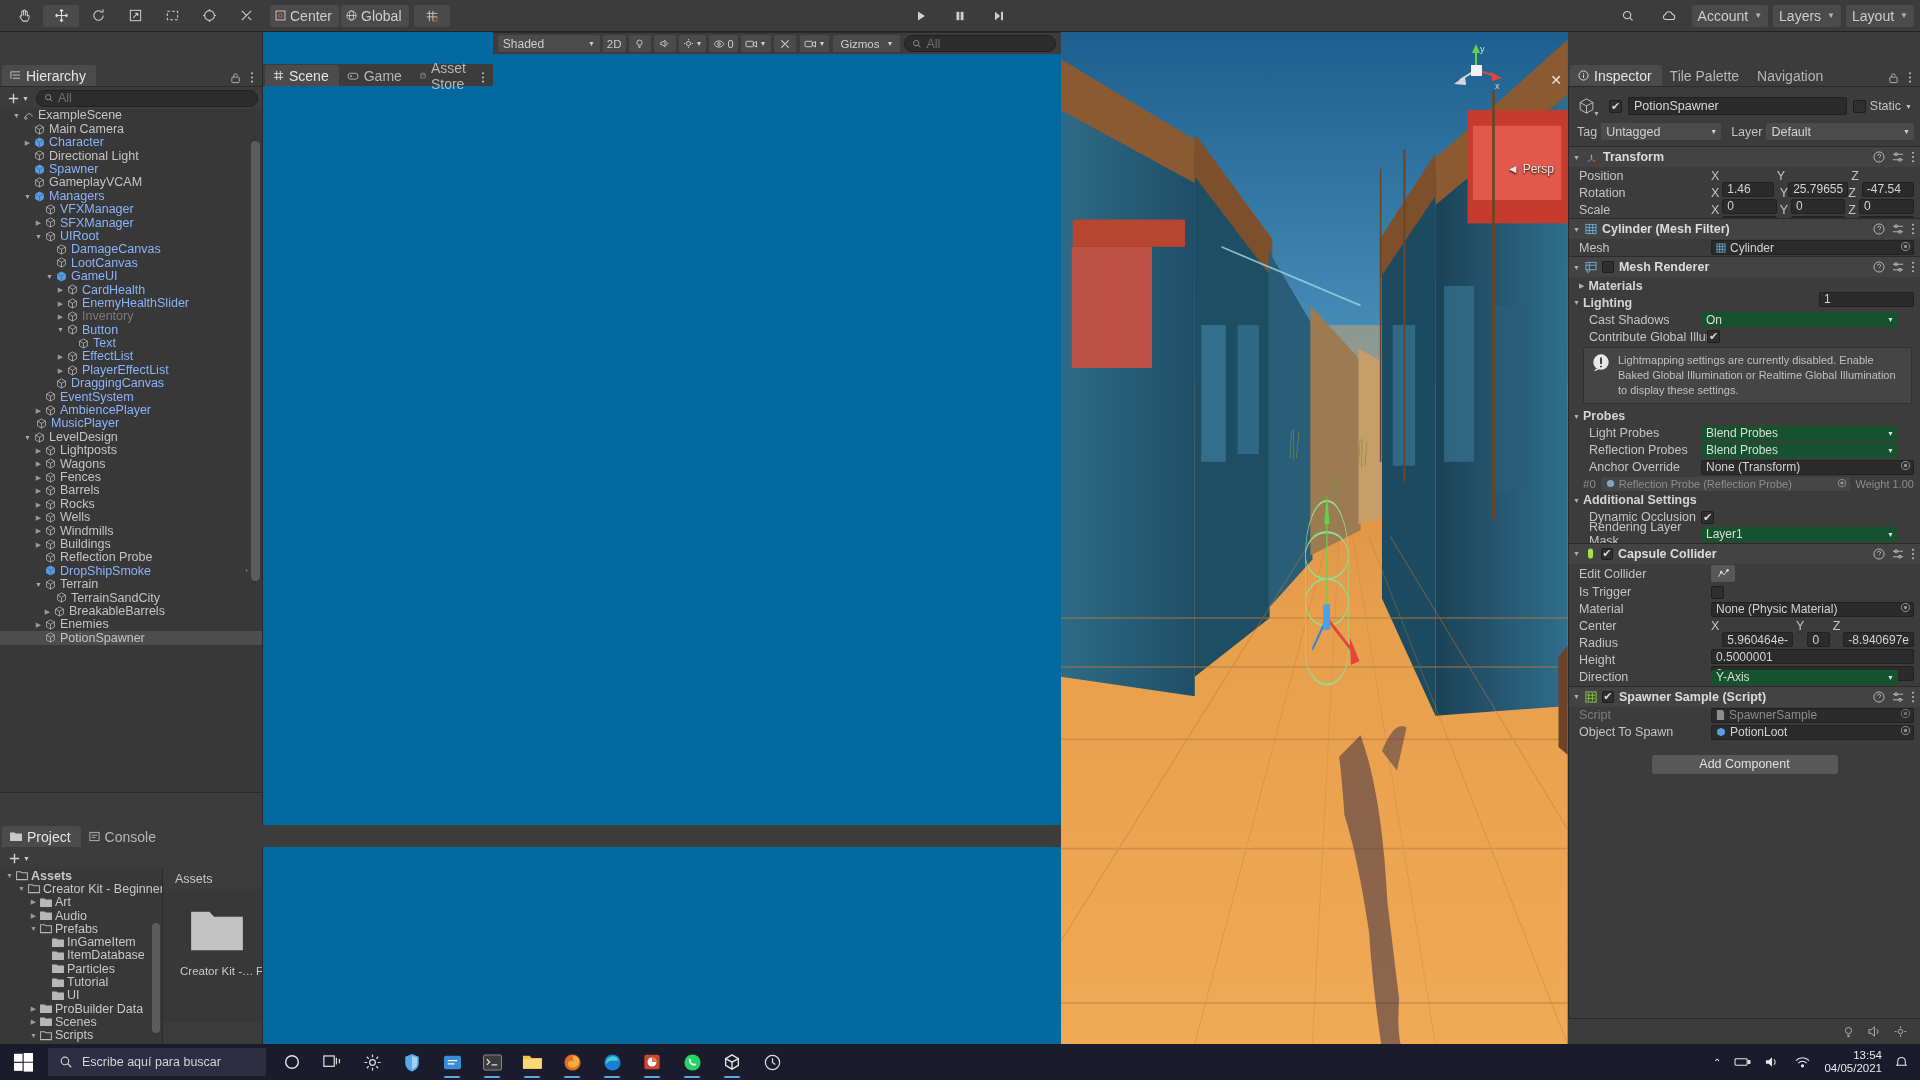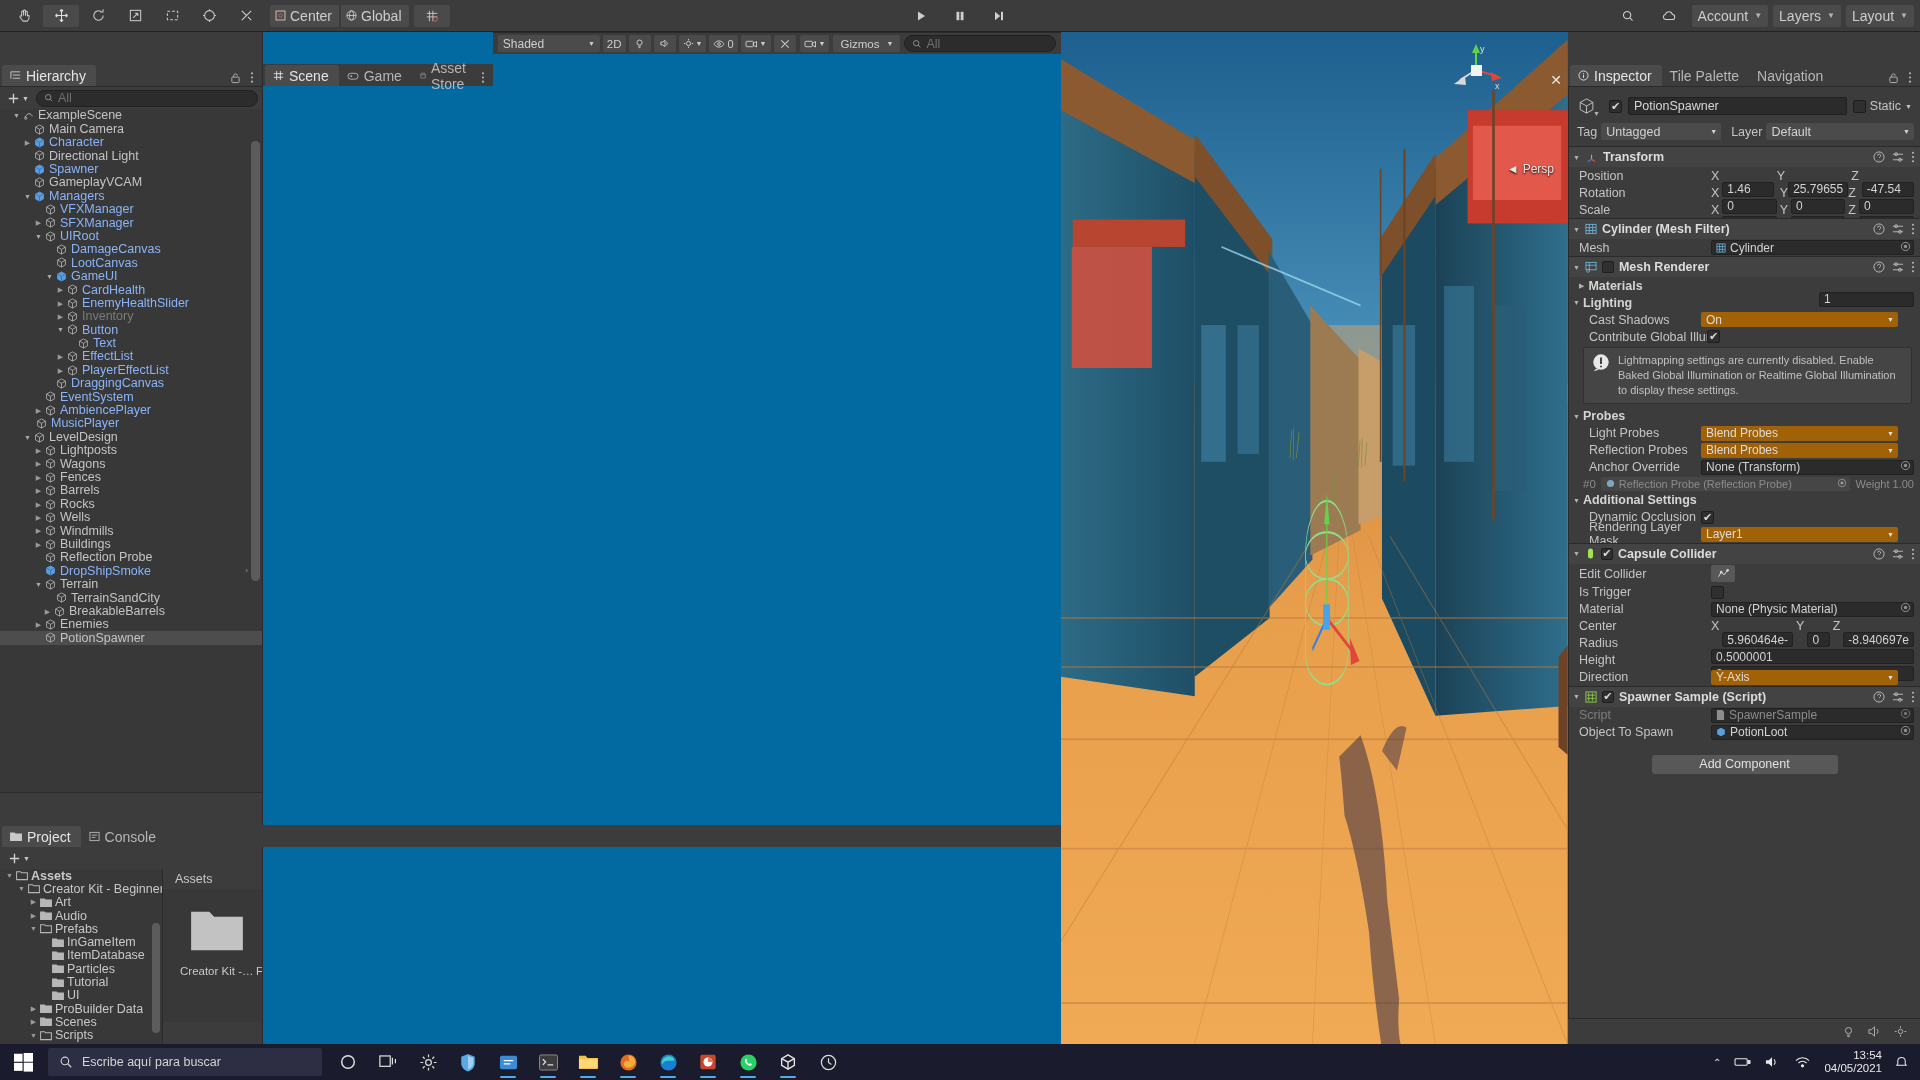--- a/index.html
+++ b/index.html
@@ -119,41 +119,41 @@
   .vecax { display:flex; align-items:center; gap:3px; flex:1; }
   .vecax span { color:#c4c4c4; font-size:12.5px; }
   .inp { flex:1; height:15px; background:#2b2b2b; border:1px solid #212121; border-radius:2px;
      display:flex; align-items:center; padding:0 4px; font-size:12px; color:#d2d2d2; overflow:hidden;
      white-space:nowrap;margin-top:27px; }
   .inpwide { flex:1; margin-right:6px; }
   .objfield { flex:1; height:15px; background:#2b2b2b; border:1px solid #212121; border-radius:2px;
      display:flex; align-items:center; padding:0 2px 0 4px; gap:4px; font-size:12px; color:#d2d2d2;
      margin-right:6px;}
   .objfield .circ { margin-left:auto; }
-  .dd { flex:1; height:15px; background:#a16207; border-radius:2px; display:flex; align-items:center;
+  .dd { flex:1; height:15px; background:#14532d; border-radius:2px; display:flex; align-items:center;
      padding:0 4px 0 5px; font-size:12px; color:#dcdcdc; margin-right:22px; justify-content:space-between;}
   .foldrow { height:17px; display:flex; align-items:center; gap:3px; padding-left:4px; font-size:12.5px;
      font-weight:bold; color:#d4d4d4; }
   .helpbox { margin:2px 8px 4px 14px; background:#454545; border:1px solid #313131; border-radius:2px;
      display:flex; gap:7px; padding:5px 7px; font-size:11px; color:#c0c0c0; line-height:1.35; }
   .matrow { height:16px; display:flex; align-items:center; padding-left:14px; font-size:11.5px;
      color:#8c8c8c; gap:5px;}
   .addcomp { margin:14px auto 0; width:186px; height:19px; background:#585858; border-radius:3px;
      display:flex; align-items:center; justify-content:center; font-size:12.5px; color:#e0e0e0; }
   .matpreview { display:flex; align-items:center; gap:8px; padding:4px 6px 2px 8px; }
   .matsphere { width:34px; height:34px; border-radius:50%;
      background:radial-gradient(circle at 33% 30%, #f2f2f2, #9a9a9a 45%, #4a4a4a 100%); }
   .inspfoot { height:26px; border-top:1px solid #2a2a2a; display:flex; align-items:center;
      justify-content:flex-end; gap:11px; padding-right:12px; color:#b4b4b4; background:#3c3c3c;}
 
   
   .taskbar { height:36px; flex:0 0 36px; background:#1b1b2e; display:flex; align-items:center; gap:0;
      padding:0; position:relative; }
   .startbtn { width:46px; height:36px; display:flex; align-items:center; justify-content:center; }
-  .tbsearch { width:274px; height:28px; background:#2d2d44; border-radius:2px; display:flex;
+  .tbsearch { width:218px; height:28px; background:#2d2d44; border-radius:2px; display:flex;
      align-items:center; gap:9px; padding:0 11px; font-size:12.5px; color:#d4d4d4; margin-left:2px; }
   .tbicons { display:flex; align-items:center; gap:0; margin-left:6px; }
   .tbi { width:40px; height:36px; display:flex; align-items:center; justify-content:center; position:relative;}
   .tbi.run::after { content:""; position:absolute; bottom:2px; left:50%; transform:translateX(-50%);
      width:16px; height:2px; background:#5aa9e6; border-radius:1px; }
   .tbright { margin-left:auto; display:flex; align-items:center; gap:13px; padding-right:12px;
      font-size:11.5px; color:#e8e8e8; }
   .clock { display:flex; flex-direction:column; align-items:flex-end; line-height:1.15; font-size:11.5px;}
 </style>
 </head>

